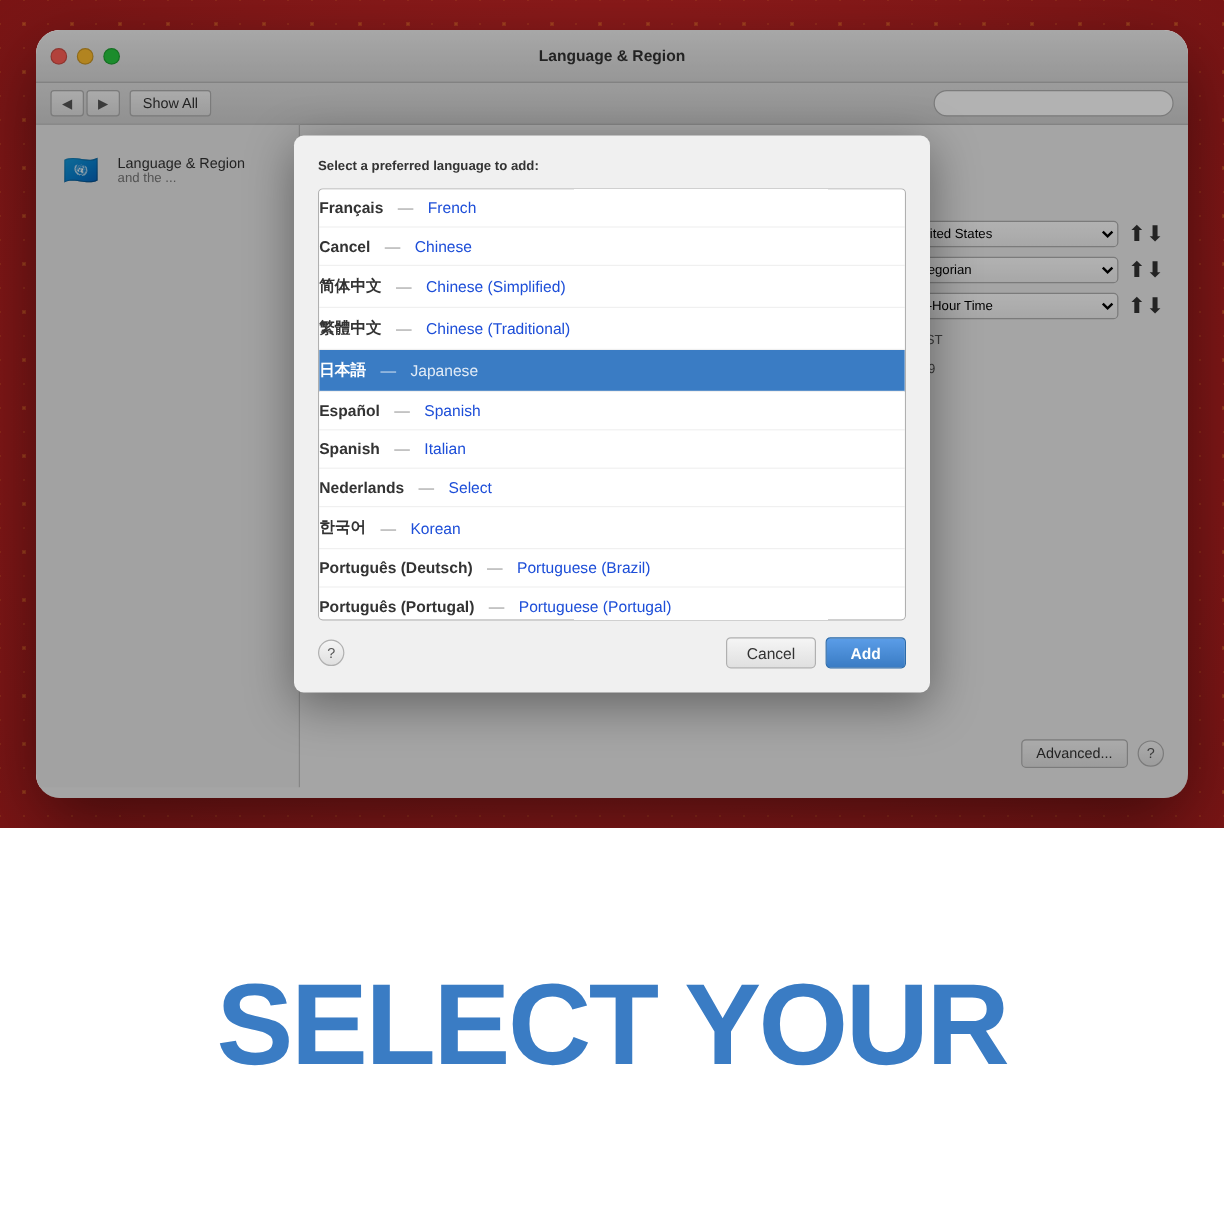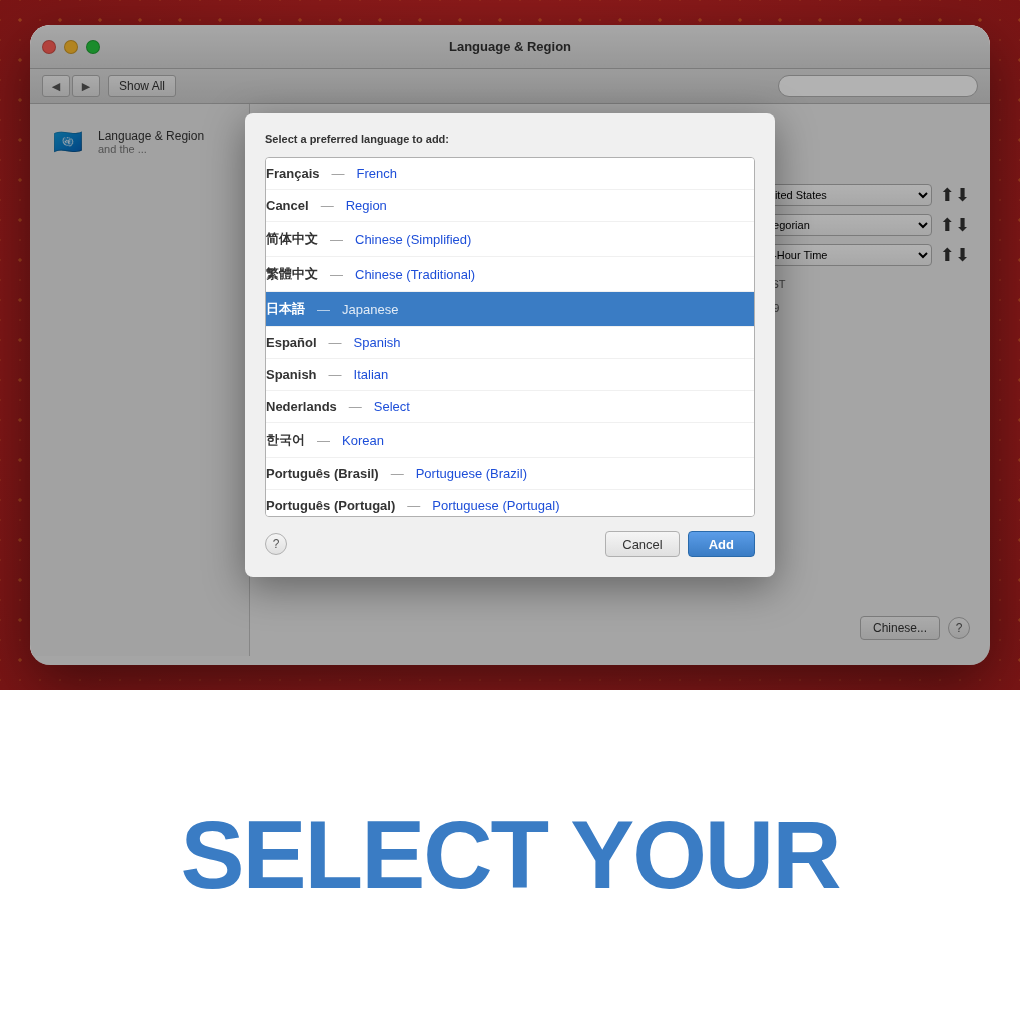--- a/index.html
+++ b/index.html
@@ -575,41 +575,41 @@
             <select class="select-box">
               <option>24-Hour Time</option>
             </select>
             <span style="font-size:18px;cursor:pointer;">⬆⬇</span>
           </div>
           <div class="time-info">M EST</div>
           <div class="time-info">67.89</div>
         </div>
 
         <div class="bottom-buttons">
-          <button class="advanced-btn">Chinese...</button>
+          <button class="advanced-btn">Advanced...</button>
           <div class="help-btn-round">?</div>
         </div>
       </div>
     </div>
 
     <div class="modal-overlay">
       <div class="modal-dialog">
         <div class="modal-title">Select a preferred language to add:</div>
 
         <div class="lang-select-list">
 
         <div class="lang-option">
               <span class="lang-native">Français</span>
       <span class="lang-separator">—</span>
       <span class="lang-english">French</span>
             </div>
             <div class="lang-option">
               <span class="lang-native">Cancel</span>
       <span class="lang-separator">—</span>
-      <span class="lang-english">Region</span>
+      <span class="lang-english">Chinese</span>
             </div>
             <div class="lang-option">
               <span class="lang-native">简体中文</span>
       <span class="lang-separator">—</span>
       <span class="lang-english">Chinese (Simplified)</span>
             </div>
             <div class="lang-option">
               <span class="lang-native">繁體中文</span>
       <span class="lang-separator">—</span>
       <span class="lang-english">Chinese (Traditional)</span>
@@ -633,21 +633,21 @@
               <span class="lang-native">Nederlands</span>
       <span class="lang-separator">—</span>
       <span class="lang-english">Select</span>
             </div>
             <div class="lang-option">
               <span class="lang-native">한국어</span>
       <span class="lang-separator">—</span>
       <span class="lang-english">Korean</span>
             </div>
             <div class="lang-option">
-              <span class="lang-native">Português (Brasil)</span>
+              <span class="lang-native">Português (Deutsch)</span>
       <span class="lang-separator">—</span>
       <span class="lang-english">Portuguese (Brazil)</span>
             </div>
             <div class="lang-option">
               <span class="lang-native">Português (Portugal)</span>
       <span class="lang-separator">—</span>
       <span class="lang-english">Portuguese (Portugal)</span>
             </div>
           </div>
 

